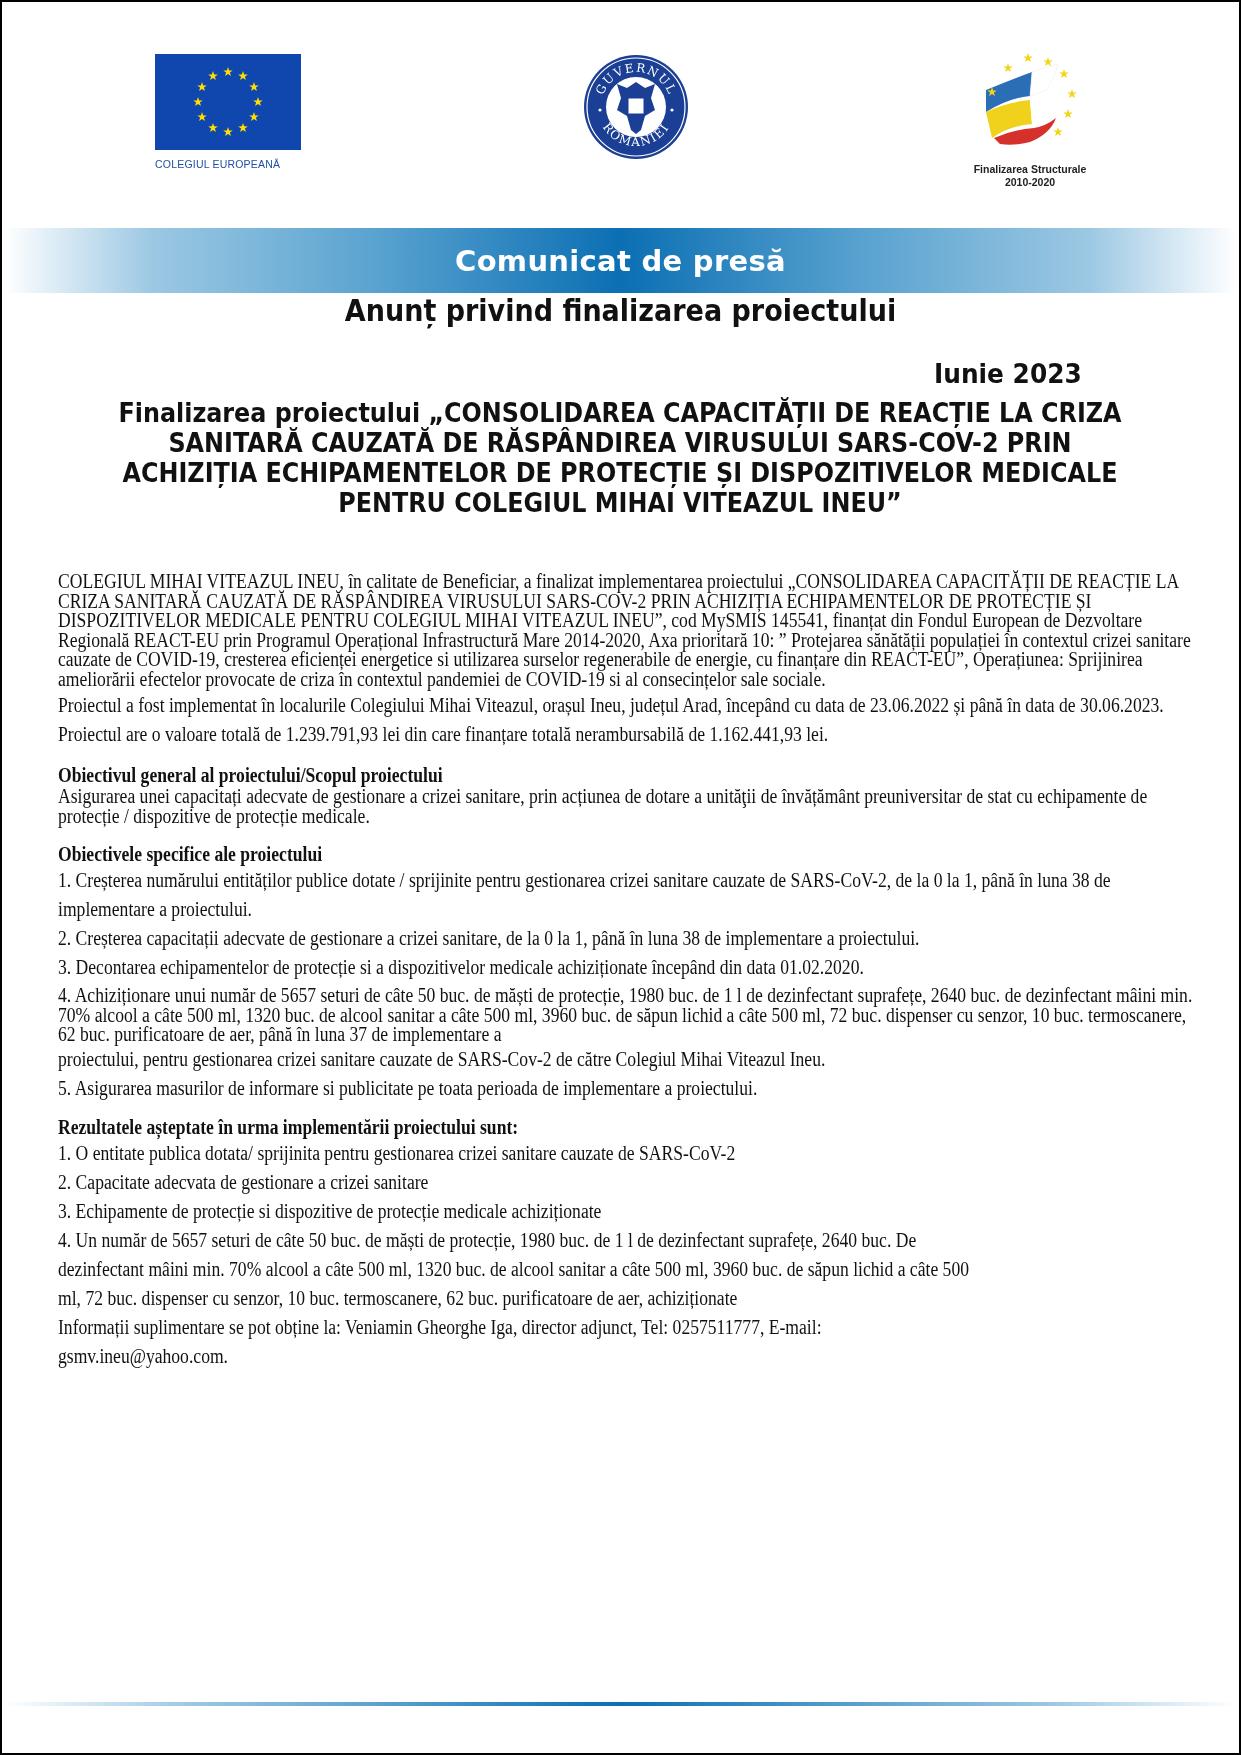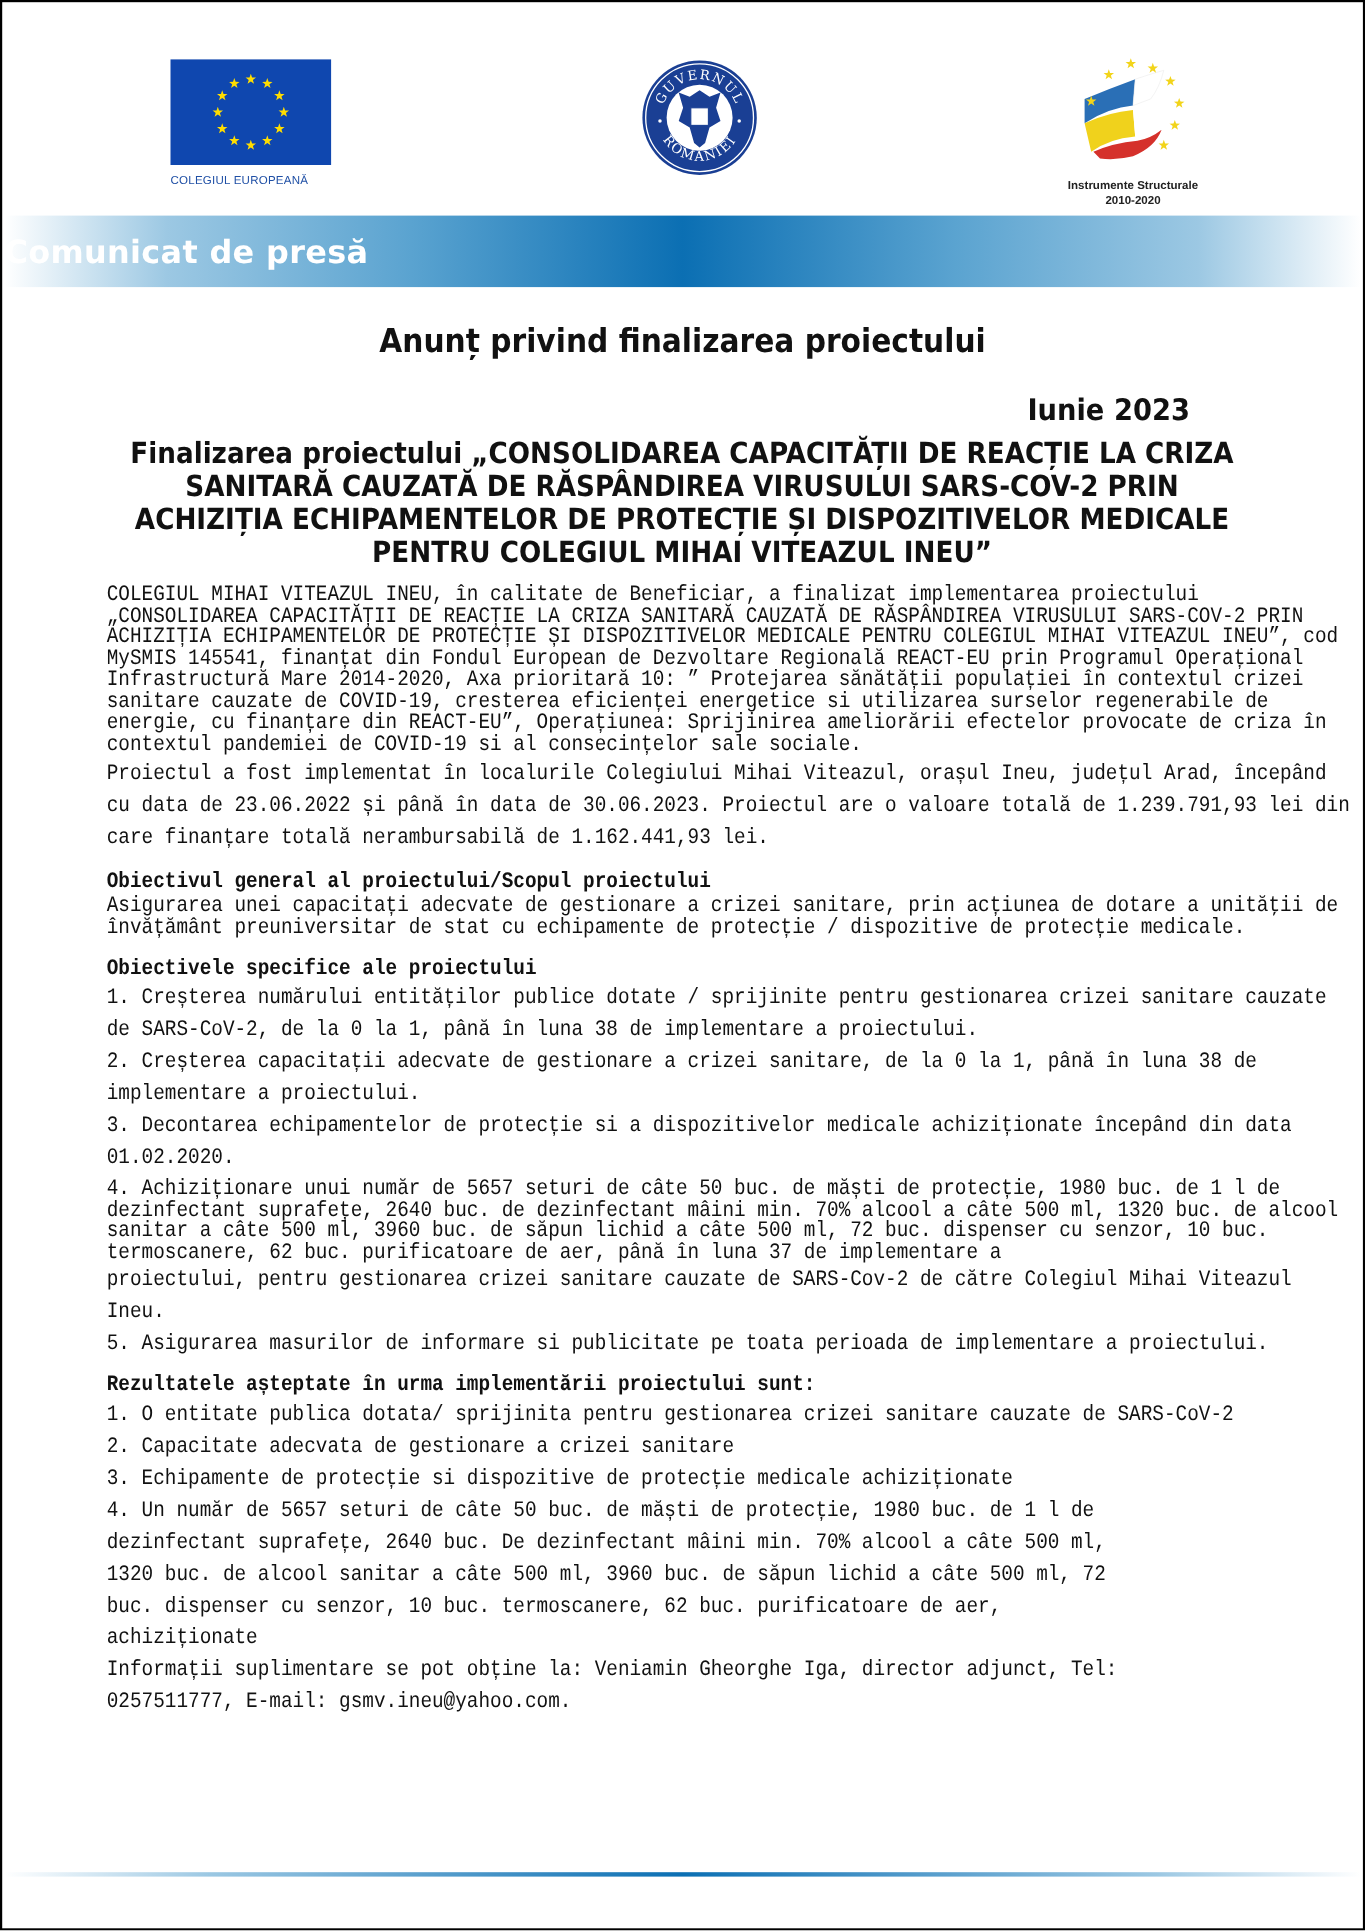--- a/index.html
+++ b/index.html
@@ -15,40 +15,40 @@
   
   .logo-eu { position: absolute; left: 155px; top: 54px; width: 146px; height: 96px; background: #0f47af; }
   .logo-eu svg { width: 100%; height: 100%; }
   .logo-eu-label { position: absolute; left: 155px; top: 158px; width: 146px; font-family: "Liberation Sans", sans-serif; font-size: 10.5px; color: #1f4fa5; letter-spacing: 0.2px; }
   .logo-gov { position: absolute; left: 583px; top: 54px; width: 106px; height: 106px; }
   .logo-is { position: absolute; left: 980px; top: 50px; width: 100px; height: 110px; }
   .logo-is-label { position: absolute; left: 950px; top: 163px; width: 160px; text-align: center; font-family: "Liberation Sans", sans-serif; font-weight: bold; font-size: 10.5px; line-height: 13px; color: #222; }
 
   
   .banner {
-    position: absolute; left: 4px; top: 196px; width: 1233px; height: 65px;
+    position: absolute; left: 4px; top: 228px; width: 1233px; height: 65px;
     background: linear-gradient(to right, rgba(255,255,255,1) 0%, #9cc8e3 12%, #5aa3d0 30%, #0b6fb3 50%, #5aa3d0 70%, #9cc8e3 88%, rgba(255,255,255,1) 100%);
-    display: flex; align-items: center; 
+    display: flex; align-items: center; justify-content: center;
   }
   .banner-title { color: #fff; font-family: "DejaVu Sans", sans-serif; font-weight: bold; font-size: 29px; letter-spacing: 0.3px; }
 
   .announce-title {
     position: absolute; left: 0; top: 293px; width: 1241px; text-align: center;
     font-family: "DejaVu Sans", sans-serif; font-weight: bold; font-size: 30px; transform: scaleX(0.9); color: #111;
   }
   .date { position: absolute; left: 934px; top: 358px; font-family: "DejaVu Sans", sans-serif; font-weight: bold; font-size: 27px; transform: scaleX(0.92); transform-origin: left; }
   .project-title {
     position: absolute; left: 55px; top: 398px; width: 1130px; text-align: center;
     font-family: "DejaVu Sans", sans-serif; font-weight: bold; font-size: 26.5px; line-height: 30px;
     transform: scaleX(0.9); transform-origin: center;
   }
 
   .body {
-    position: absolute; left: 58px; top: 531px; width: 1140px;
-    font-family: Liberation Mono, monospace; font-size: 20px; color: #111; margin-left: 39px;
+    position: absolute; left: 58px; top: 572px; width: 1140px;
+    font-family: Liberation Serif, serif; font-size: 20px; color: #111;
   }
   .cond { transform: scaleX(0.88); transform-origin: left top; width: 1295px; }
   .p-tight { line-height: 19.5px; margin: 0; }
   .p-loose { line-height: 29px; margin: 0; }
   .heading { font-weight: bold; margin: 14px 0 0 0; line-height: 24px; }
   .list { margin: 0; padding: 0; list-style: none; }
   .footer-line {
     position: absolute; left: 4px; top: 1702px; width: 1233px; height: 4px;
     background: linear-gradient(to right, rgba(255,255,255,1) 0%, #9cc8e3 15%, #0b6fb3 50%, #9cc8e3 85%, rgba(255,255,255,1) 100%);
   }
@@ -107,21 +107,21 @@
       <polygon points="28.00,13.00 29.18,16.38 32.76,16.45 29.90,18.62 30.94,22.05 28.00,20.00 25.06,22.05 26.10,18.62 23.24,16.45 26.82,16.38" fill="#f2d41a"></polygon>
       <polygon points="48.00,3.00 49.18,6.38 52.76,6.45 49.90,8.62 50.94,12.05 48.00,10.00 45.06,12.05 46.10,8.62 43.24,6.45 46.82,6.38" fill="#f2d41a"></polygon>
       <polygon points="68.00,7.00 69.18,10.38 72.76,10.45 69.90,12.62 70.94,16.05 68.00,14.00 65.06,16.05 66.10,12.62 63.24,10.45 66.82,10.38" fill="#f2d41a"></polygon>
       <polygon points="84.00,19.00 85.18,22.38 88.76,22.45 85.90,24.62 86.94,28.05 84.00,26.00 81.06,28.05 82.10,24.62 79.24,22.45 82.82,22.38" fill="#f2d41a"></polygon>
       <polygon points="92.00,39.00 93.18,42.38 96.76,42.45 93.90,44.62 94.94,48.05 92.00,46.00 89.06,48.05 90.10,44.62 87.24,42.45 90.82,42.38" fill="#f2d41a"></polygon>
       <polygon points="88.00,59.00 89.18,62.38 92.76,62.45 89.90,64.62 90.94,68.05 88.00,66.00 85.06,68.05 86.10,64.62 83.24,62.45 86.82,62.38" fill="#f2d41a"></polygon>
       <polygon points="78.00,77.00 79.18,80.38 82.76,80.45 79.90,82.62 80.94,86.05 78.00,84.00 75.06,86.05 76.10,82.62 73.24,80.45 76.82,80.38" fill="#f2d41a"></polygon>
     </svg>
 </div>
 <div class="logo-is-label">
-  <div>Instrumente Structurale</div>
+  <div>Finalizarea Structurale</div>
   <div>2010-2020</div>
 </div>
 
 <div class="banner">
   <span class="banner-title">Comunicat de presă</span>
 </div>
 
 <div class="announce-title">Anunț privind finalizarea proiectului</div>
 <div class="date">Iunie 2023</div>
 <div class="project-title">Finalizarea proiectului „CONSOLIDAREA CAPACITĂȚII DE REACȚIE LA CRIZA SANITARĂ CAUZATĂ DE RĂSPÂNDIREA VIRUSULUI SARS-COV-2 PRIN ACHIZIȚIA ECHIPAMENTELOR DE PROTECȚIE ȘI DISPOZITIVELOR MEDICALE PENTRU COLEGIUL MIHAI VITEAZUL INEU”</div>

